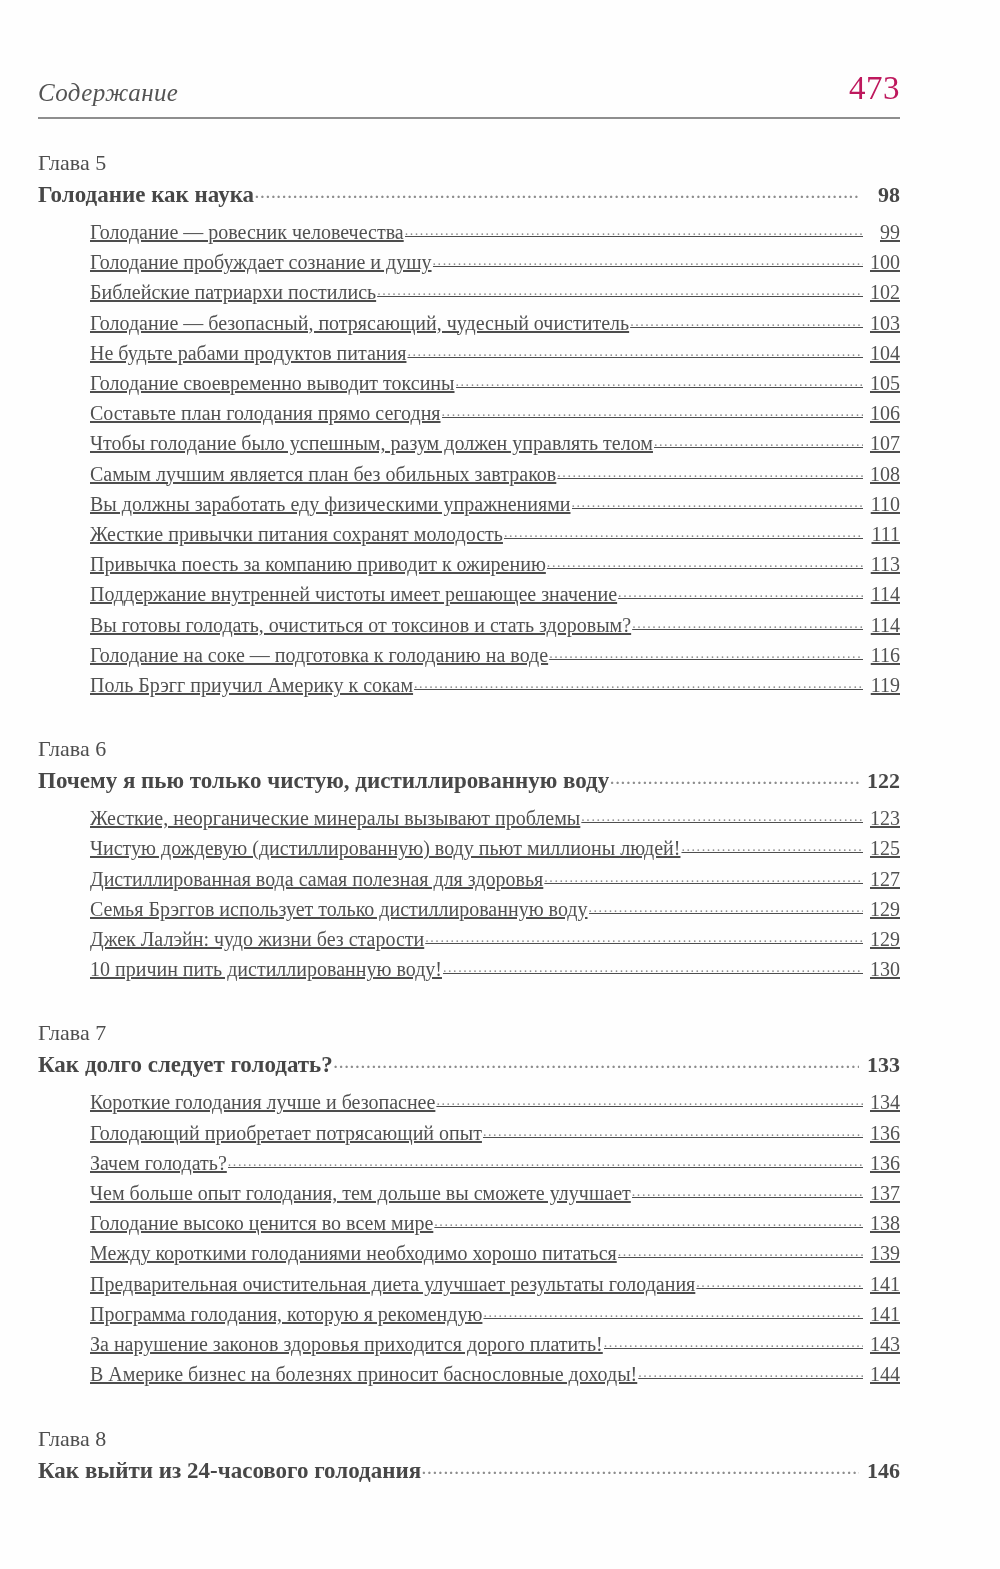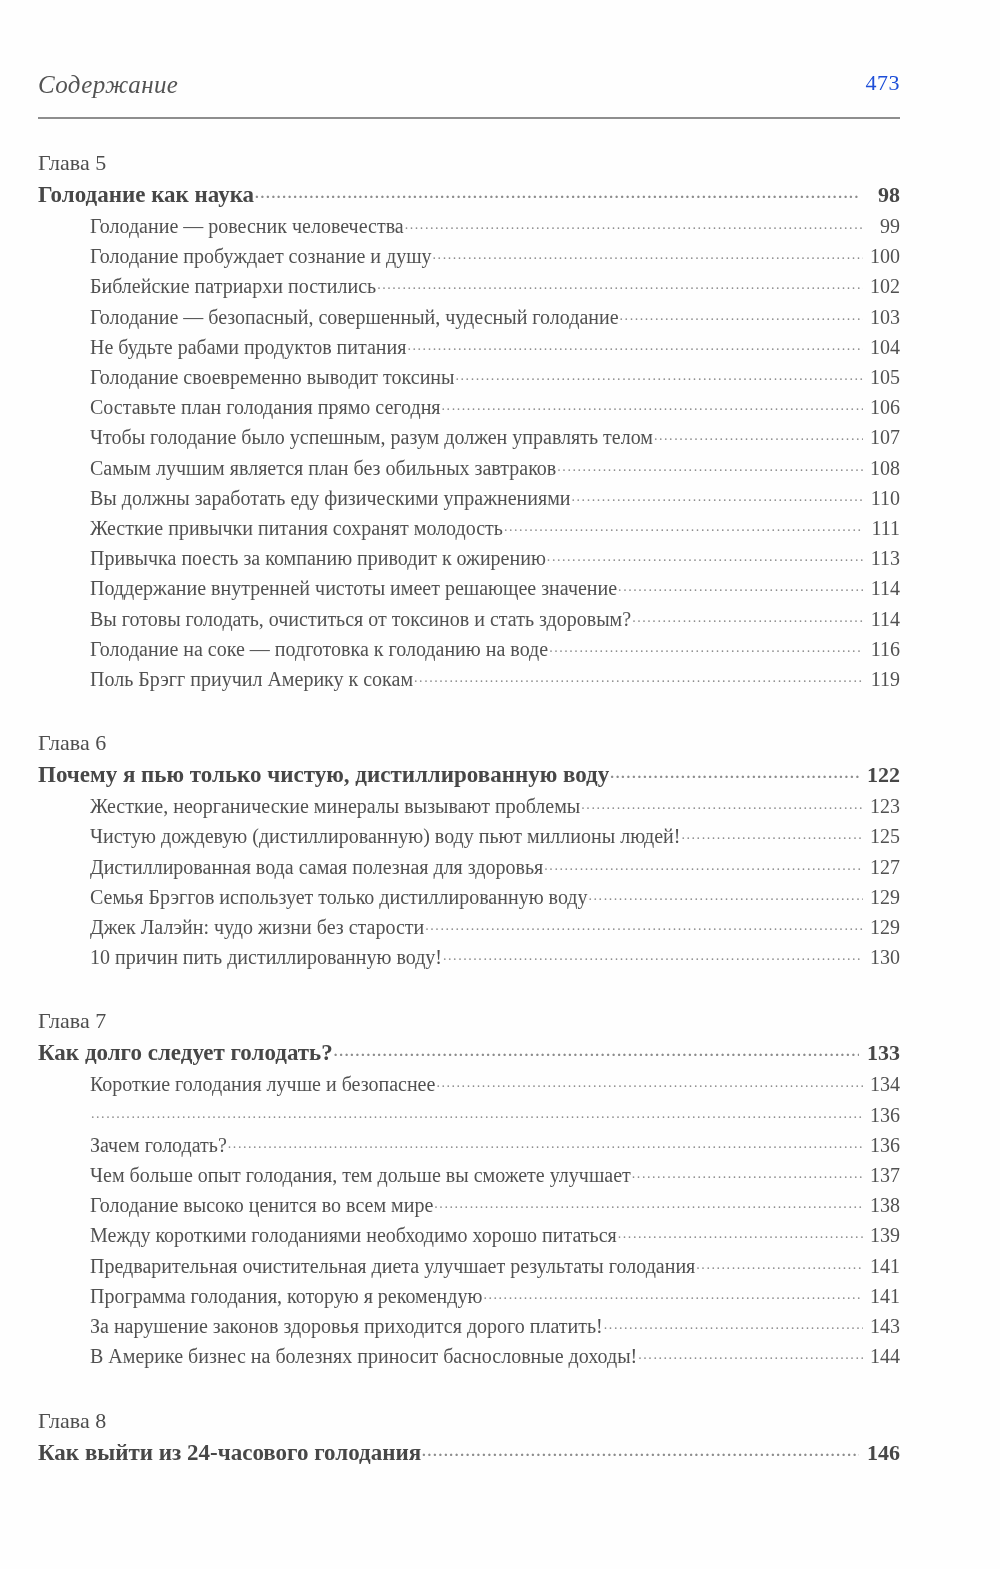--- a/index.html
+++ b/index.html
@@ -19,33 +19,33 @@
     box-sizing: border-box;
   }
 
   
   .runhead {
     position: absolute;
     left: 38px;
     top: 72px;
     width: 862px;
     display: flex;
-    align-items: flex-start;
+    align-items: flex-end;
     justify-content: space-between;
   }
   .runhead-title {
     font-style: italic;
     font-size: 25px;
     letter-spacing: 0.4px;
     color: #545454;
     line-height: 1;
   }
   .runhead-folio {
-    font-size: 22px;
-    color: #1d4ed8;
+    font-size: 33px;
+    color: #be185d;
     line-height: 1;
     letter-spacing: 0.5px;
   }
   .runhead-rule {
     position: absolute;
     left: 38px;
     top: 117px;
     width: 862px;
     height: 2px;
     background: #8e8e8e;
@@ -111,21 +111,23 @@
     font-weight: bold;
     font-size: 22px;
   }
   .chapter-title .leader {
     font-size: 15px;
     letter-spacing: 1.7px;
   }
 
   
   .entries {
+    margin-top: 6px;
     padding-left: 52px;
+    text-decoration: underline;
   }
   .entry {
     font-size: 20px;
     line-height: 30.2px;
     color: #515151;
   }
   .entry .pg {
     min-width: 36px;
     font-size: 20px;
   }
@@ -163,21 +165,21 @@
             <span class="txt">Голодание пробуждает сознание и душу</span>
             <span class="leader">................................................................................................................................................................................................................................................................................................................................................................................................................</span>
             <span class="pg">100</span>
           </div>
           <div class="row entry">
             <span class="txt">Библейские патриархи постились</span>
             <span class="leader">................................................................................................................................................................................................................................................................................................................................................................................................................</span>
             <span class="pg">102</span>
           </div>
           <div class="row entry">
-            <span class="txt">Голодание — безопасный, совершенный, чудесный голодание</span>
+            <span class="txt">Голодание — безопасный, потрясающий, чудесный очиститель</span>
             <span class="leader">................................................................................................................................................................................................................................................................................................................................................................................................................</span>
             <span class="pg">103</span>
           </div>
           <div class="row entry">
             <span class="txt">Не будьте рабами продуктов питания</span>
             <span class="leader">................................................................................................................................................................................................................................................................................................................................................................................................................</span>
             <span class="pg">104</span>
           </div>
           <div class="row entry">
             <span class="txt">Голодание своевременно выводит токсины</span>
@@ -283,20 +285,21 @@
           <span class="leader">................................................................................................................................................................................................................................................................................................................................................................................................................</span>
           <span class="pg">133</span>
         </div>
         <div class="entries">
           <div class="row entry">
             <span class="txt">Короткие голодания лучше и безопаснее</span>
             <span class="leader">................................................................................................................................................................................................................................................................................................................................................................................................................</span>
             <span class="pg">134</span>
           </div>
           <div class="row entry">
+            <span class="txt">Голодающий приобретает потрясающий опыт</span>
             <span class="leader">................................................................................................................................................................................................................................................................................................................................................................................................................</span>
             <span class="pg">136</span>
           </div>
           <div class="row entry">
             <span class="txt">Зачем голодать?</span>
             <span class="leader">................................................................................................................................................................................................................................................................................................................................................................................................................</span>
             <span class="pg">136</span>
           </div>
           <div class="row entry">
             <span class="txt">Чем больше опыт голодания, тем дольше вы сможете улучшает</span>

